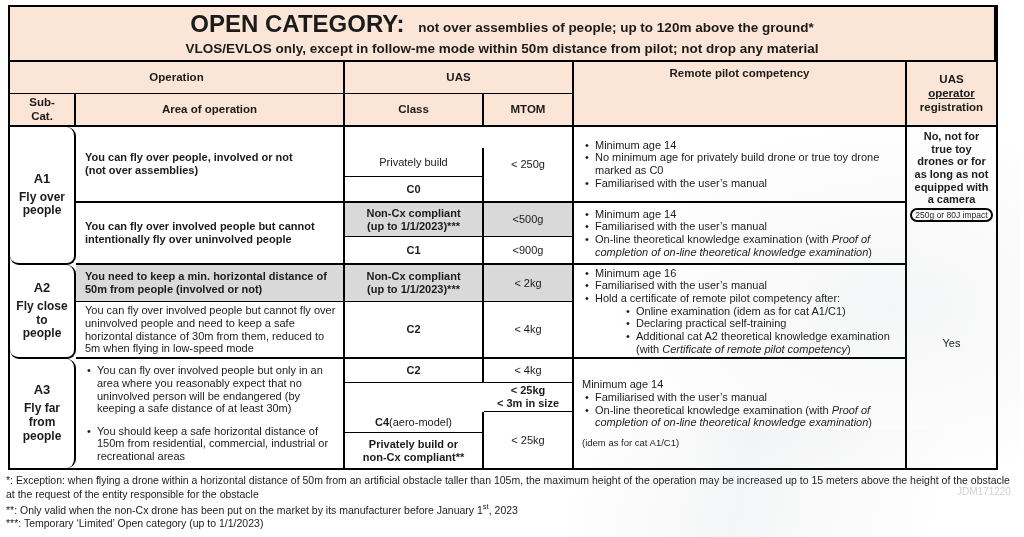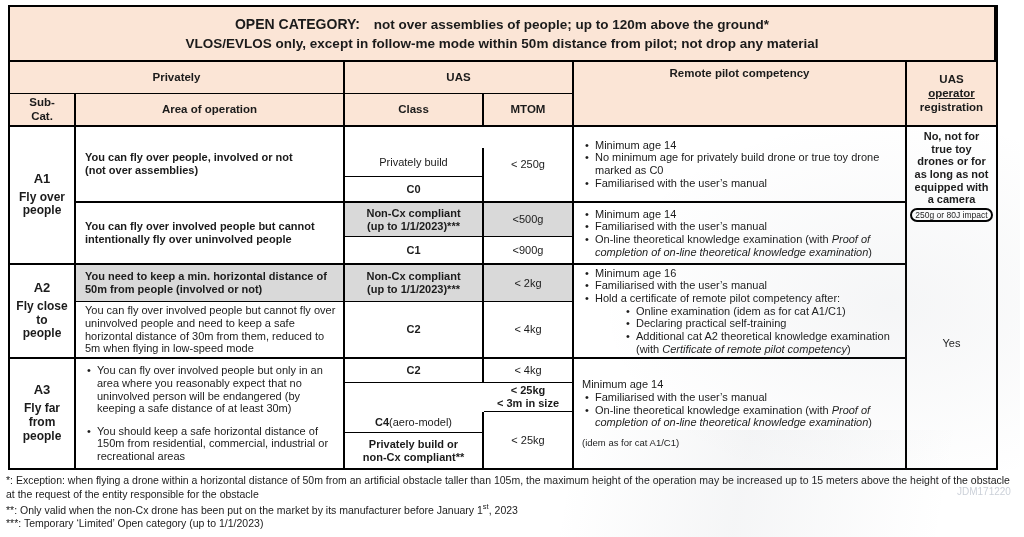--- a/index.html
+++ b/index.html
@@ -21,26 +21,26 @@
   .peach{background:#fbe5d6;}
   .gray{background:#d9d9d9;}
   .bold{font-weight:bold;}
   .left{justify-content:flex-start;text-align:left;padding-left:9px;padding-right:6px;}
   .prel{white-space:pre-line;font-weight:bold;}
   .top{align-items:flex-start;padding-top:5px;}
   .hdr{font-weight:bold;font-size:11.5px;}
 
   
   .titlecell{flex-direction:column;justify-content:center;gap:3px;}
-  .t-big{font-size:14px;font-weight:bold;}
+  .t-big{font-size:24px;font-weight:bold;}
   .t-rest{font-size:13.5px;font-weight:bold;margin-left:10px;}
   .t-line2{font-size:13.5px;font-weight:bold;}
 
   
-  .subcat{flex-direction:column;gap:4px;font-size:12px;}
+  .subcat{flex-direction:column;gap:4px;font-size:12px;border-radius:9px;}
   .subcat .code{font-size:13px;}
 
   
   .comp{flex-direction:column;align-items:stretch;justify-content:center;
         text-align:left;padding:4px 6px 4px 8px;}
   .b{position:relative;padding-left:13px;}
   .b::before{content:"•";position:absolute;left:3px;}
   .sb{position:relative;margin-left:42px;padding-left:12px;}
   .sb::before{content:"•";position:absolute;left:2px;}
   .idem{font-size:9.5px;margin-top:9px;}
@@ -74,21 +74,21 @@
 
 <div class="page">
 
   <div class="tbl">
 
     <div class="c peach bb2 titlecell" style="grid-area:1/1/2/7">
       <div><span class="t-big">OPEN CATEGORY:</span><span class="t-rest"> not over assemblies of people; up to 120m above the ground*</span></div>
       <div class="t-line2">VLOS/EVLOS only, except in follow-me mode within 50m distance from pilot; not drop any material</div>
     </div>
 
-    <div class="c peach hdr" style="grid-area:2/1/3/3">Privately</div>
+    <div class="c peach hdr" style="grid-area:2/1/3/3">Operation</div>
     <div class="c peach hdr" style="grid-area:2/3/3/5">UAS</div>
     <div class="c peach hdr bb2 top" style="grid-area:2/5/4/6">Remote pilot competency</div>
     <div class="c peach hdr bb2 nr reghdr" style="grid-area:2/6/4/7">
       <span>UAS</span>
       <span class="und">operator</span>
       <span>registration</span>
     </div>
     <div class="c peach hdr bb2 prel" style="grid-area:3/1/4/2">Sub-
 Cat.</div>
     <div class="c peach hdr bb2" style="grid-area:3/3/4/4">Class</div>

